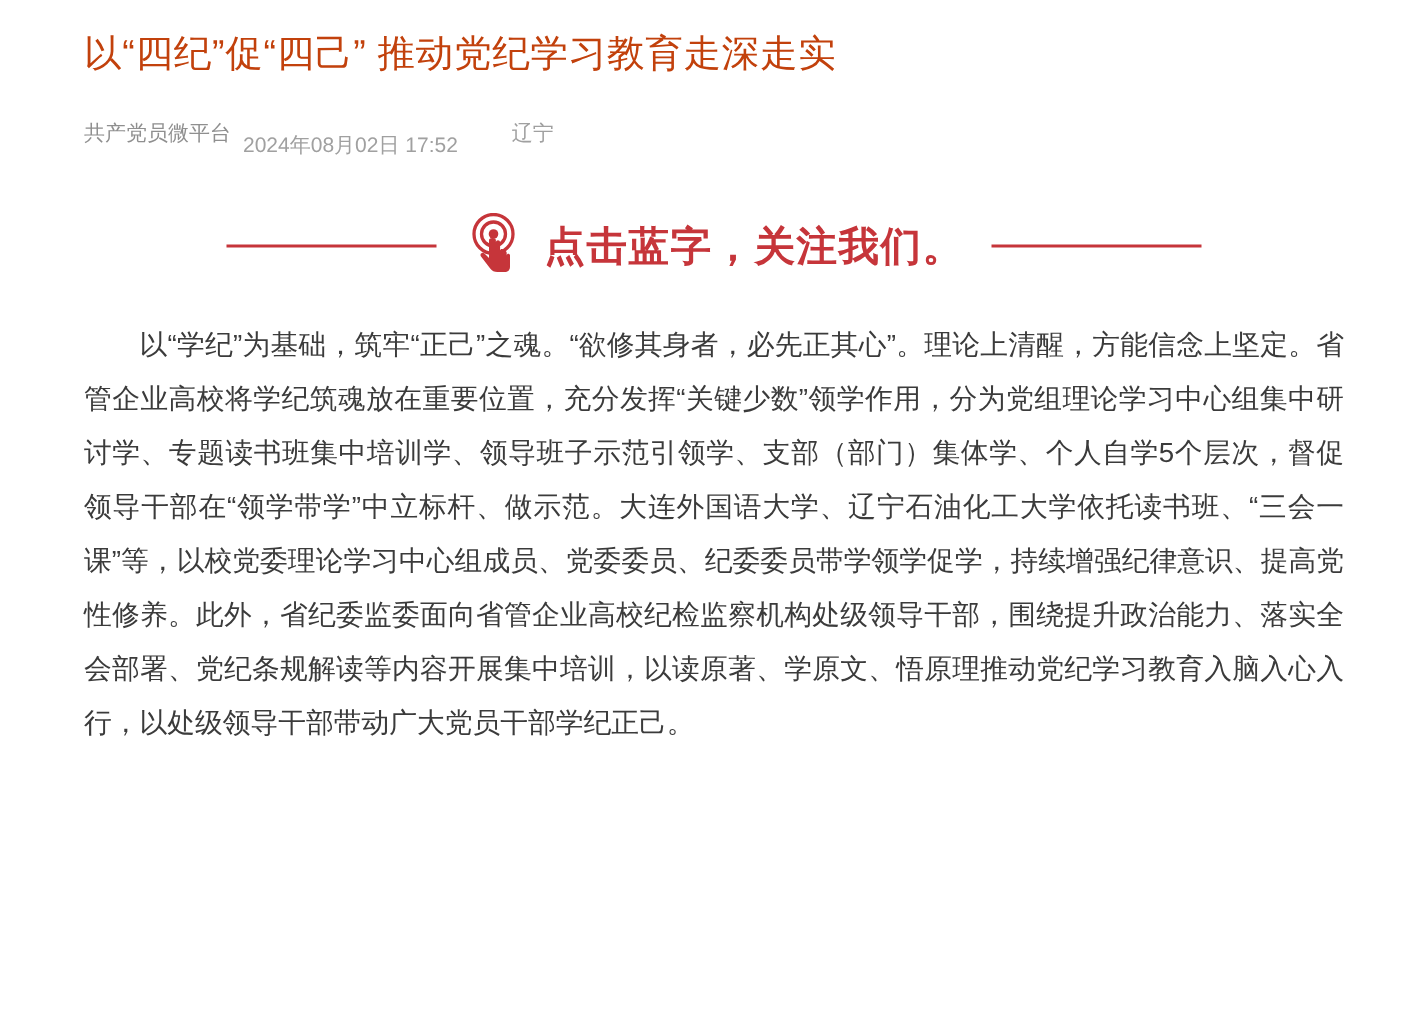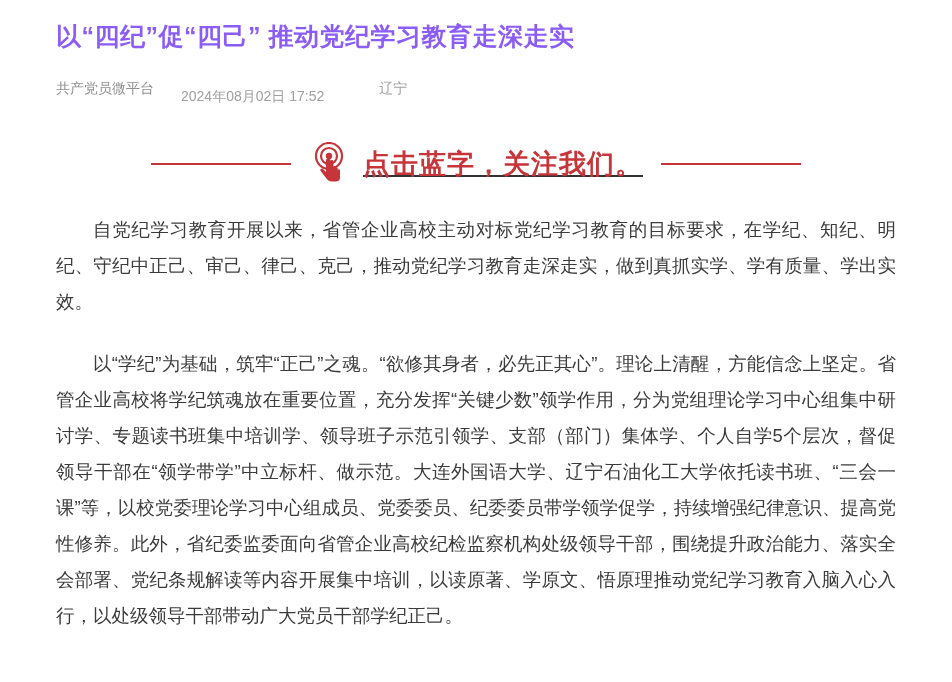--- a/index.html
+++ b/index.html
@@ -14,29 +14,29 @@
     color: #333333;
     overflow: hidden;
   }
   .article {
     padding: 18px 56px 0 56px;
     box-sizing: border-box;
   }
   .article-title {
     font-size: 25px;
     line-height: 36px;
-    font-weight: bold;
-    color: #8b5cf6;
+    font-weight: normal;
+    color: #c2410c;
     letter-spacing: 0.5px;
     margin: 0 0 18px 0;
   }
   .meta-row {
     display: flex;
     align-items: center;
-    gap: 27px;
+    gap: 8px;
     font-size: 14px;
     color: #9a9a9a;
     margin-bottom: 36px;
   }
   .meta-source {
     color: #8f8f8f;
   }
   .meta-date {
     color: #a0a0a0;
     margin-top: 16px;
@@ -45,21 +45,20 @@
     color: #a0a0a0;
     margin-left: 28px;
   }
   .banner {
     display: flex;
     align-items: center;
     justify-content: center;
     gap: 14px;
     margin: 4px 0 26px 0;
     padding: 0 10px;
-    text-decoration: underline;
   }
   .banner-rule {
     height: 2px;
     background: #c6353a;
     flex: 0 0 140px;
   }
   .banner-rule.left { margin-right: 4px; }
   .banner-rule.right { margin-left: 4px; }
   .banner-icon {
     width: 40px;
@@ -106,17 +105,16 @@
         <circle cx="20" cy="14" r="8" fill="none" stroke="#c6353a" stroke-width="2.2"></circle>
         <circle cx="20" cy="14" r="3.2" fill="#c6353a"></circle>
         <path d="M17 18 L17 30 L14 27 C12.4 25.6 10.4 27.4 11.8 29.2 L17.8 37 C19 38.6 20.6 39.4 22.6 39.4 L27.4 39.4 C29.6 39.4 31 38 31 35.8 L31 28.4 C31 26.8 28.8 26.8 28.8 28.4 L28.8 26.6 C28.8 25 26.6 25 26.6 26.6 L26.6 25.2 C26.6 23.6 24.4 23.6 24.4 25.2 L24.4 19.6 C24.4 17.6 21.6 17.6 21.6 19.6 L21.6 18 C21.6 16.2 17 16.2 17 18 Z" fill="#c6353a"></path>
       </svg>
     </div>
     <div class="banner-text">点击蓝字，关注我们。</div>
     <div class="banner-rule right"></div>
   </div>
 
   <div class="body-text">
-    <p>自党纪学习教育开展以来，省管企业高校主动对标党纪学习教育的目标要求，在学纪、知纪、明纪、守纪中正己、审己、律己、克己，推动党纪学习教育走深走实，做到真抓实学、学有质量、学出实效。</p>
     <p>以“学纪”为基础，筑牢“正己”之魂。“欲修其身者，必先正其心”。理论上清醒，方能信念上坚定。省管企业高校将学纪筑魂放在重要位置，充分发挥“关键少数”领学作用，分为党组理论学习中心组集中研讨学、专题读书班集中培训学、领导班子示范引领学、支部（部门）集体学、个人自学5个层次，督促领导干部在“领学带学”中立标杆、做示范。大连外国语大学、辽宁石油化工大学依托读书班、“三会一课”等，以校党委理论学习中心组成员、党委委员、纪委委员带学领学促学，持续增强纪律意识、提高党性修养。此外，省纪委监委面向省管企业高校纪检监察机构处级领导干部，围绕提升政治能力、落实全会部署、党纪条规解读等内容开展集中培训，以读原著、学原文、悟原理推动党纪学习教育入脑入心入行，以处级领导干部带动广大党员干部学纪正己。</p>
   </div>
 
 </div>
 
 </body></html>

